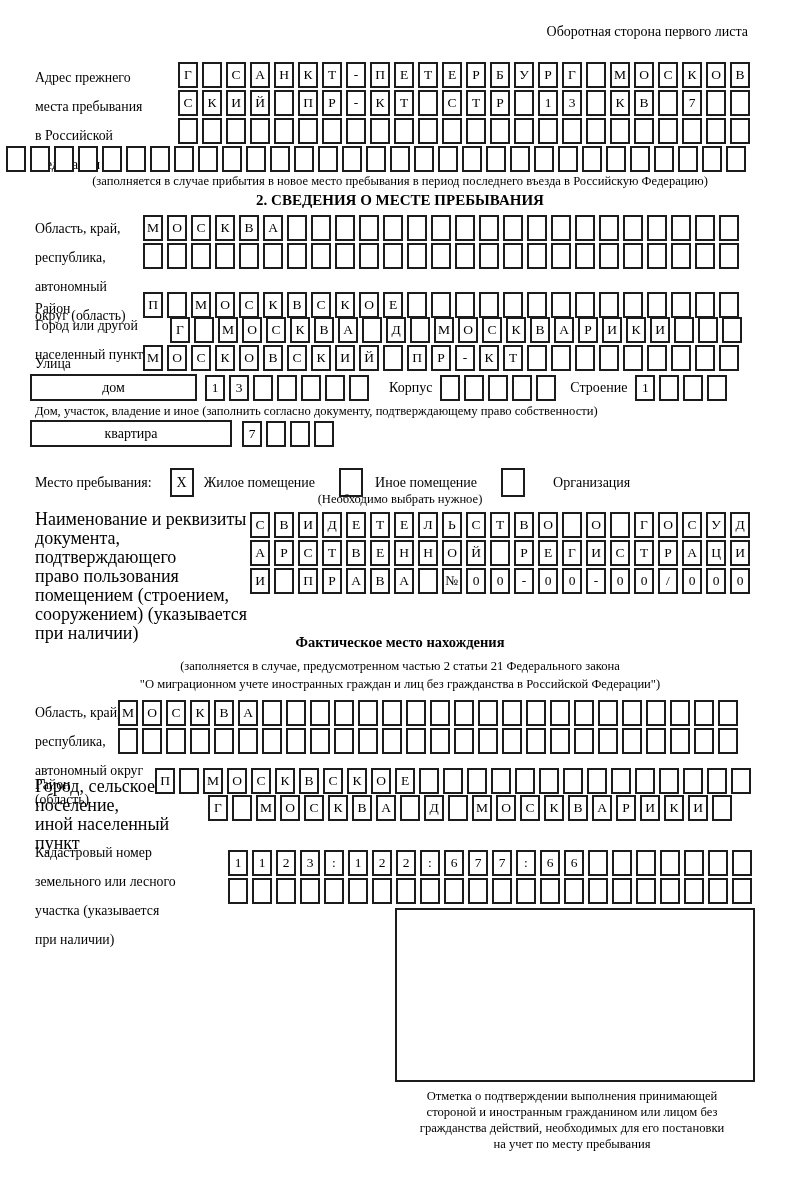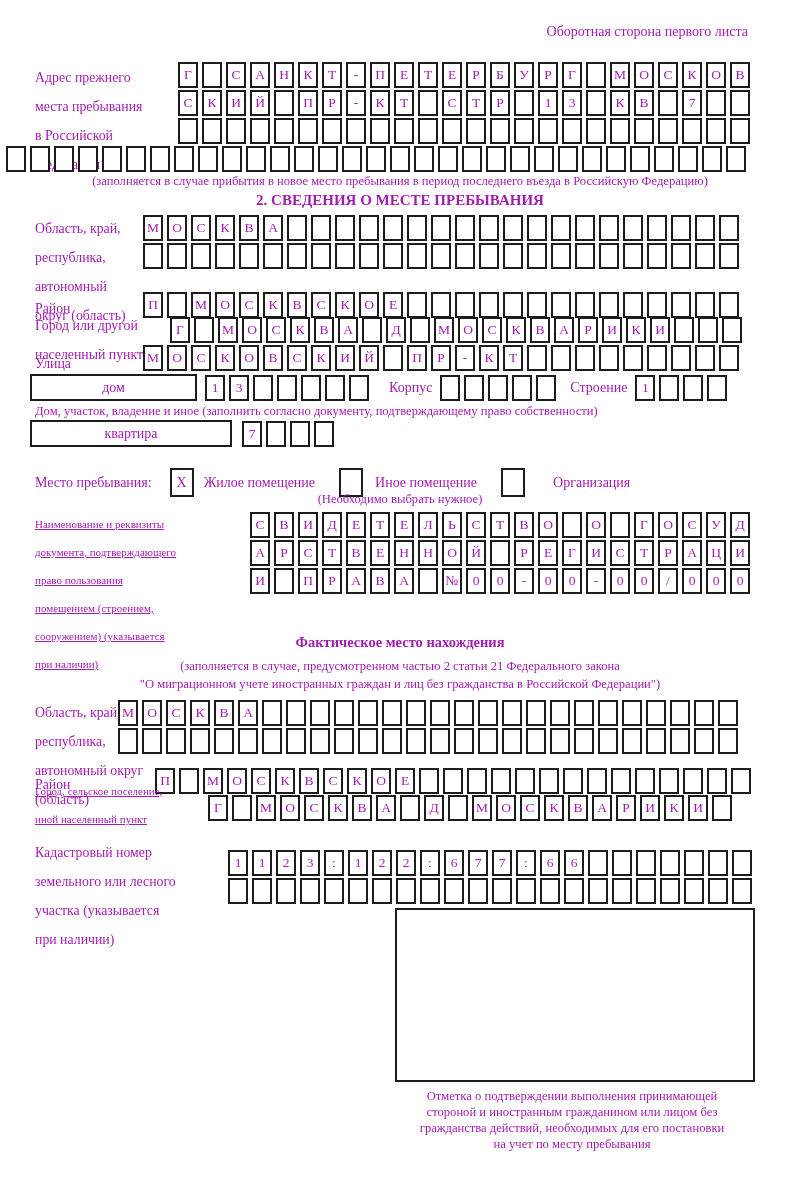--- a/index.html
+++ b/index.html
@@ -1,20 +1,20 @@
 <!DOCTYPE html>
 <html><head>
 <meta charset="utf-8">
 <style>
   html,body{margin:0;padding:0;background:#fff;}
-  .page{position:relative;width:800px;height:1180px;background:#fff;color:#a21caf;
+  .page{position:relative;width:800px;height:1180px;background:#fff;color:#000000;
         font-family:"Liberation Serif","DejaVu Serif",serif;overflow:hidden;}
   .abs{position:absolute;}
   .lbl{font-size:13.8px;line-height:29px;white-space:pre-line;}
-  .lbl20{font-size:11px;line-height:28px;white-space:pre-line;text-decoration:underline;}
+  .lbl20{font-size:18px;line-height:19px;white-space:pre-line;}
   .cap{font-size:12.6px;}
   .center{left:0;width:800px;text-align:center;}
   .bold{font-weight:bold;}
   .cellrow{display:flex;gap:4px;}
   .cb{width:16px;height:22px;border:2px solid #1c1c1c;display:flex;align-items:center;
       justify-content:center;font-size:13.5px;background:#fff;flex:0 0 auto;}
   .widebox{border:2px solid #1c1c1c;height:23px;display:flex;align-items:center;
       justify-content:center;font-size:14px;background:#fff;}
   .chk{width:20px;height:25px;border:2px solid #1c1c1c;display:flex;align-items:center;
       justify-content:center;font-size:14px;background:#fff;flex:0 0 auto;}

